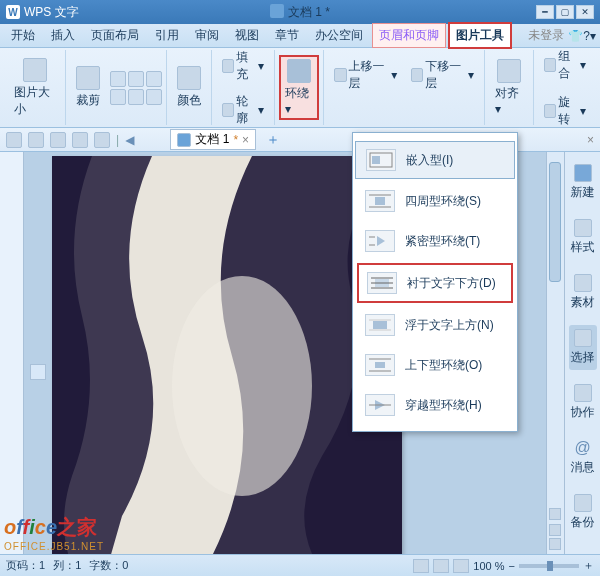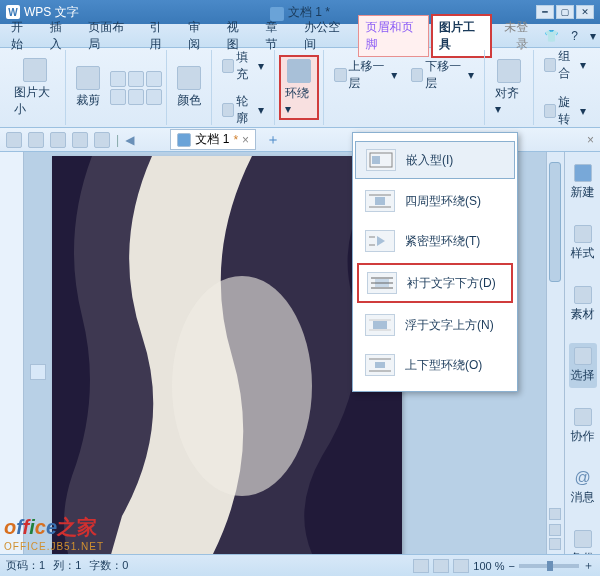--- a/index.html
+++ b/index.html
@@ -2,29 +2,29 @@
 <html><head>
 <meta charset="utf-8">
 <style>
 * { margin: 0; padding: 0; box-sizing: border-box; font-family: "Microsoft YaHei", SimSun, sans-serif; }
 body { width: 600px; height: 576px; background: #f0f0f0; overflow: hidden; position: relative; font-size: 12px; }
 
 .titlebar { height: 24px; background: linear-gradient(#4a89c8, #3a79b8); display: flex; align-items: center; padding: 0 6px; color: #fff; }
 .titlebar .logo { width: 14px; height: 14px; background: #fff; border-radius: 2px; margin-right: 4px; display: flex; align-items: center; justify-content: center; color: #3a79b8; font-size: 10px; font-weight: bold; }
 .titlebar .app-name { font-size: 12px; margin-right: 20px; }
 .titlebar .spacer { flex: 1; }
-.titlebar .doc-center { position: absolute; left: 50%; transform: translateX(-50%); display: flex; align-items: flex-end; gap: 4px; color: #1a3a5a; }
+.titlebar .doc-center { position: absolute; left: 50%; transform: translateX(-50%); display: flex; align-items: flex-start; gap: 4px; color: #1a3a5a; }
 .doc-center .doc-icon { width: 14px; height: 14px; background: #6aa3d8; border-radius: 2px; }
 .titlebar .win-btn { width: 18px; height: 14px; margin-left: 2px; background: #dbe8f5; border: 1px solid #b8d0e6; color: #1a3a5a; display: flex; align-items: center; justify-content: center; font-size: 9px; }
 
 .menubar { height: 24px; background: linear-gradient(#d8e8f8, #c8e0f4); display: flex; align-items: center; padding: 0 4px; gap: 2px; border-bottom: 1px solid #9bc0e0; }
 .menubar .mtab { padding: 3px 6px; color: #1a3a5a; cursor: pointer; border: 1px solid transparent; }
 .menubar .mtab.hl1 { border: 1px solid #e89090; background: #fff0f0; color: #8b5cf6; }
 .menubar .mtab.hl2 { border: 2px solid #d03c3c; background: #fff; color: #1a3a5a; font-weight: bold; }
-.menubar .right-icons { margin-left: auto; display: flex; gap: 12px; align-items: center; color: #1a3a5a; text-align: right; }
+.menubar .right-icons { margin-left: auto; display: flex; gap: 0; align-items: center; color: #1a3a5a; }
 .menubar .unreg { color: #888; padding: 0 4px; }
 
 .ribbon { height: 80px; background: linear-gradient(#e8f2fc, #dceaf8); border-bottom: 1px solid #9bc0e0; display: flex; align-items: stretch; padding: 2px 4px; }
 .rgroup { display: flex; flex-direction: column; align-items: center; justify-content: center; padding: 0 4px; border-right: 1px solid #bdd6ec; }
 .rgroup.horiz { flex-direction: row; }
 .rbtn-large { display: flex; flex-direction: column; align-items: center; justify-content: center; padding: 2px 6px; cursor: pointer; color: #1a3a5a; }
 .rbtn-large .ricon { width: 24px; height: 24px; background: #c8d8e8; border: 1px solid #a8c0d8; margin-bottom: 2px; border-radius: 2px; }
 .rbtn-small { padding: 2px 4px; cursor: pointer; color: #1a3a5a; display: flex; align-items: center; gap: 2px; }
 .ricon-s { width: 14px; height: 14px; background: #c8d8e8; border: 1px solid #a8c0d8; display: inline-block; border-radius: 2px; }
 .active-btn { border: 2px solid #d03c3c; padding: 2px 4px; background: #f8e0e0; }
@@ -40,21 +40,21 @@
 .rulerv { width: 24px; background: #e8f2fc; border-right: 1px solid #a8c0d8; }
 .canvas-area { flex: 1; position: relative; background: #b8d0e6; overflow: hidden; }
 .canvas-area .page { position: absolute; left: 28px; top: 4px; width: 350px; height: 430px; background: #fff; box-shadow: 2px 2px 4px rgba(0,0,0,0.2); }
 .page svg { width: 100%; height: 100%; }
 .page-flag { position: absolute; left: 6px; top: 212px; width: 16px; height: 16px; background: #d8e8f8; border: 1px solid #a8c0d8; }
 
 .scroll-v { width: 18px; background: #dceaf8; border-left: 1px solid #a8c0d8; position: relative; }
 .scroll-v .thumb { position: absolute; top: 10px; left: 2px; width: 12px; height: 120px; background: #b8d0e6; border: 1px solid #8ab0d0; border-radius: 3px; }
 .scroll-v .navbtn { position: absolute; bottom: 4px; left: 2px; width: 12px; height: 12px; background: #c8d8e8; border: 1px solid #a8c0d8; }
 
-.sidepane { width: 36px; background: #dceaf8; border-left: 1px solid #a8c0d8; display: flex; flex-direction: column; align-items: center; padding-top: 8px; gap: 16px; }
+.sidepane { width: 36px; background: #dceaf8; border-left: 1px solid #a8c0d8; display: flex; flex-direction: column; align-items: center; padding-top: 8px; gap: 10px; }
 .sidepane .sp-item { display: flex; flex-direction: column; align-items: center; gap: 2px; color: #1a3a5a; cursor: pointer; padding: 4px 2px; }
 .sidepane .sp-item.active { background: #b8d0e6; border-radius: 3px; }
 .sidepane .sp-ico { width: 18px; height: 18px; background: #c8d8e8; border: 1px solid #a8c0d8; border-radius: 2px; }
 .sidepane .sp-ico.colored { background: #78a8d8; }
 
 .statusbar { position: absolute; bottom: 0; left: 0; right: 0; height: 22px; background: linear-gradient(#d8e8f8, #c8e0f4); border-top: 1px solid #9bc0e0; display: flex; align-items: center; padding: 0 6px; gap: 8px; color: #1a3a5a; font-size: 11px; }
 .statusbar .right { margin-left: auto; display: flex; align-items: center; gap: 4px; justify-content: center; }
 .statusbar .viewbtn { width: 16px; height: 14px; background: #c8d8e8; border: 1px solid #a8c0d8; cursor: pointer; }
 .statusbar .zoom-slider { width: 60px; height: 4px; background: #a8c0d8; position: relative; }
 .statusbar .zoom-slider .zthumb { position: absolute; left: 28px; top: -3px; width: 6px; height: 10px; background: #6a90b8; }
@@ -284,20 +284,29 @@
   <div class="dd-item">
       <div class="dd-ico">
         <svg>
           <line x1="2" y1="3" x2="24" y2="3" stroke="#888"></line>
           <rect x="8" y="6" width="10" height="6" fill="#a8c0d8"></rect>
           <line x1="2" y1="15" x2="24" y2="15" stroke="#888"></line>
         </svg>
       </div>
       <span>上下型环绕(O)</span>
     </div>
+  <div class="dd-item">
+      <div class="dd-ico">
+        <svg>
+          <polygon points="8,4 18,9 8,14" fill="#a8c0d8"></polygon>
+          <line x1="2" y1="9" x2="24" y2="9" stroke="#888"></line>
+        </svg>
+      </div>
+      <span>穿越型环绕(H)</span>
+    </div>
 </div>
 
 <div class="statusbar">
   <span><span>页码：</span><span>1</span></span>
   <span><span>列：</span><span>1</span></span>
   <span><span>字数：</span><span>0</span></span>
   <div class="right">
     <span class="viewbtn"></span>
     <span class="viewbtn"></span>
     <span class="viewbtn"></span>

